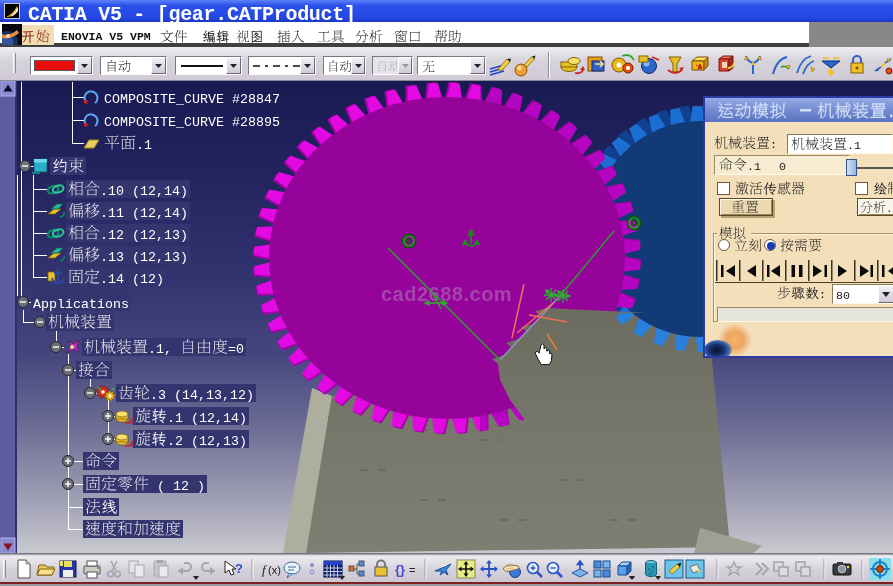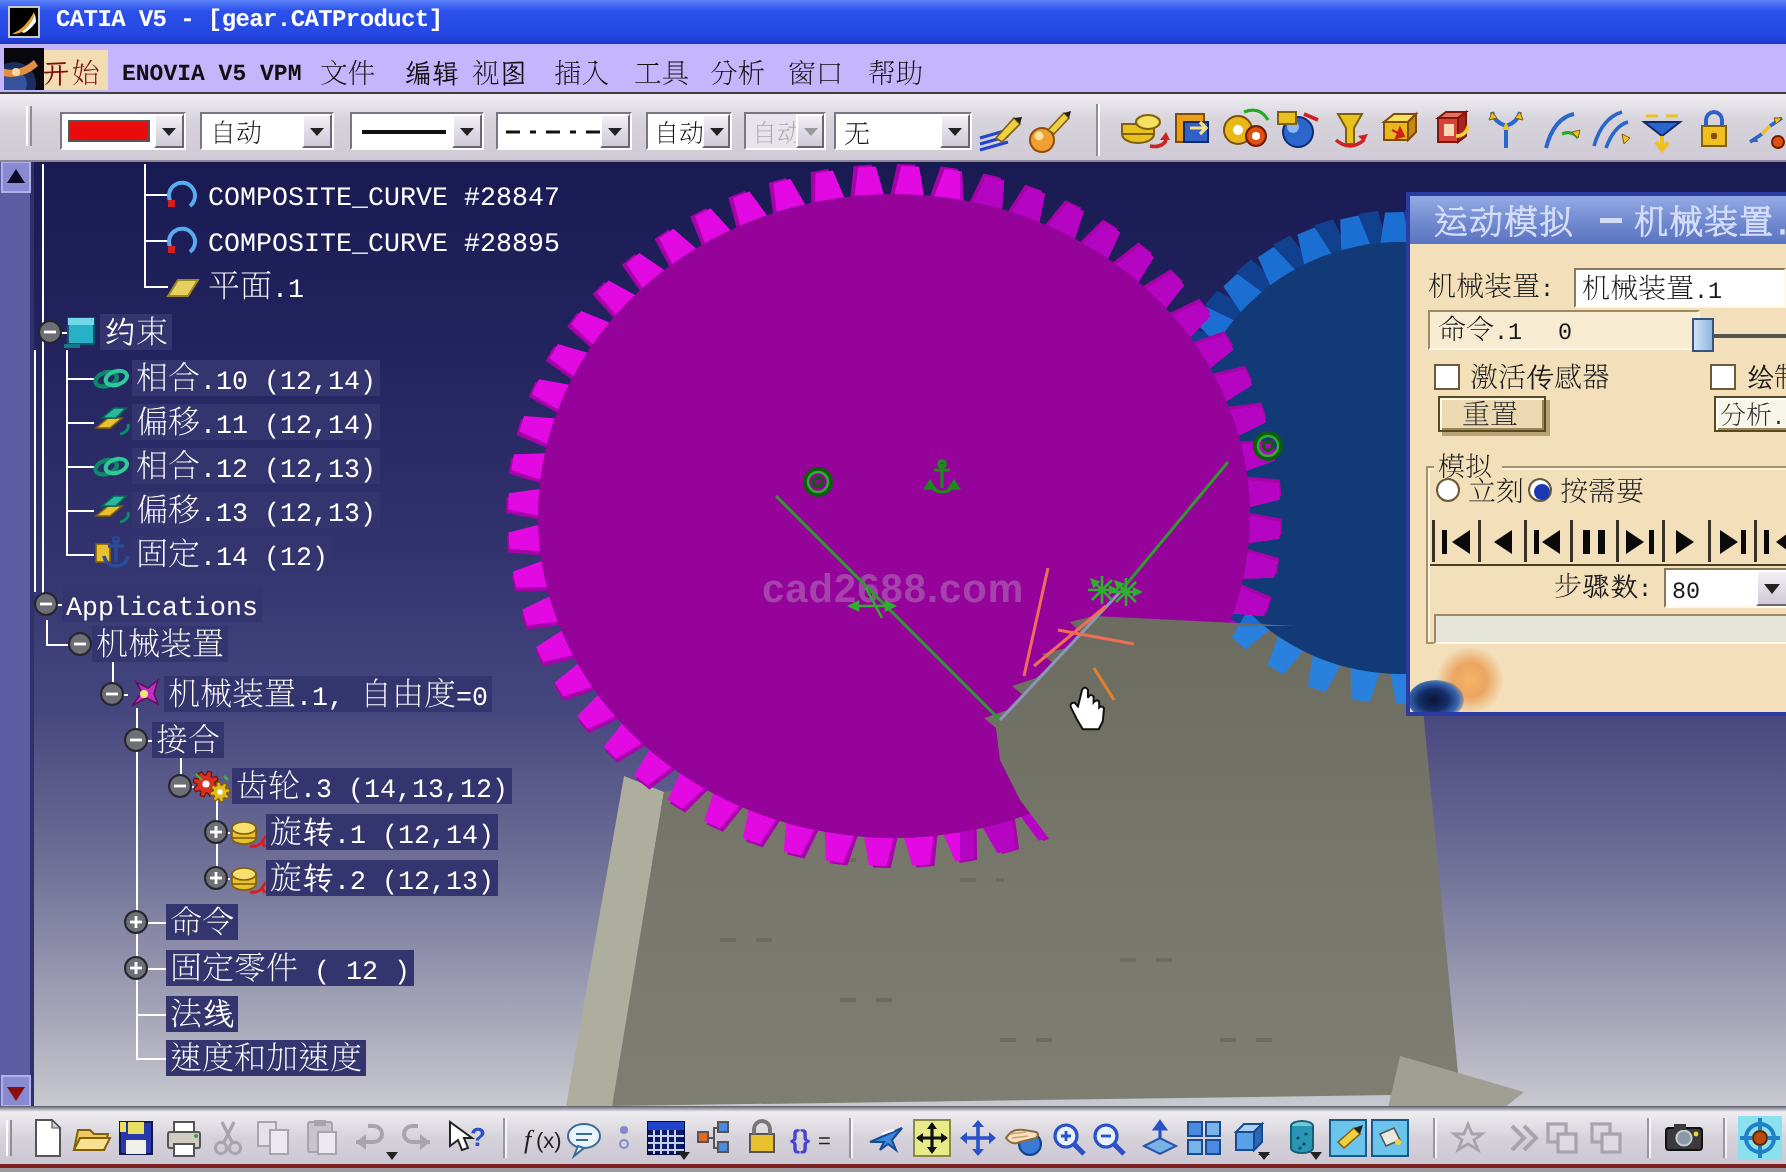--- a/index.html
+++ b/index.html
@@ -78,23 +78,23 @@
       <path id="gff0c" d="M6.6 -4.4 6.4 -4.9Q7.2 -5.3 7.7 -5.8Q8.1 -6.2 8.2 -7.1L8.4 -6.5Q7.6 -6.9 7.4 -7.2Q7.2 -7.5 7.2 -7.8Q7.2 -8.1 7.4 -8.3Q7.6 -8.5 7.9 -8.5Q8.1 -8.5 8.3 -8.5Q8.5 -8.4 8.6 -8.3Q8.7 -8 8.7 -7.9Q8.8 -7.7 8.8 -7.5Q8.8 -6.3 8.2 -5.6Q7.6 -4.9 6.6 -4.4Z"></path>
     </defs>
   </svg>
 <div class="abs" style="left:0;top:0;width:893px;height:22px;background:linear-gradient(180deg,#5c82fa 0%,#2b51ea 25%,#2547e2 80%,#1c37c6 100%)">
 <div class="abs" style="left:4px;top:3px;width:16px;height:16px;background:#000;border:1px solid #c8c8c8">
 <svg width="14" height="14">
         <path d="M1,13 Q8,10 12,2 L13,6 Q9,12 3,13 Z" fill="#e8a030"></path>
         <path d="M6,12 Q11,8 12.5,3 L13,7 Q10,11 7,12.5 Z" fill="#fff"></path>
       </svg>
 </div>
-<div class="abs" style="left:28px;top:3px;font-family:'Liberation Mono',monospace;font-weight:bold;font-size:12px;letter-spacing:-0.3px;color:#fff">CATIA V5 - [gear.CATProduct]</div>
+<div class="abs" style="left:28px;top:3px;font-family:'Liberation Mono',monospace;font-weight:bold;font-size:20px;letter-spacing:-0.3px;color:#fff">CATIA V5 - [gear.CATProduct]</div>
 </div>
-<div class="abs" style="left:0;top:22px;width:893px;height:25px;background:#c4b5fd;border-bottom:1px solid #404040">
+<div class="abs" style="left:0;top:22px;width:809px;height:25px;background:#ffffff;border-bottom:4px solid #404040">
     <div class="abs" style="left:15px;top:3px;width:39px;height:20px;background:#f2ddb2"></div>
     <div class="abs" style="left:2px;top:2px;width:20px;height:21px;background:#08080c;overflow:hidden"><svg width="20" height="21">
         <rect width="20" height="21" fill="#08080e"></rect>
         <circle cx="5" cy="18" r="11" fill="#1b2c5e"></circle>
         <circle cx="5" cy="18" r="6.5" fill="#35529a"></circle>
         <path d="M-1,10 Q7,13 15,6 L17,9 Q9,16 0,14 Z" fill="#e09040"></path>
         <circle cx="6" cy="12" r="2" fill="#f8d8a0"></circle>
       </svg></div>
     <svg class="abs" style="left:0;top:0" width="893" height="25">
       <use href="#g5f00" fill="#7a1010" transform="translate(21.0,19.5) scale(0.8750)"></use>

